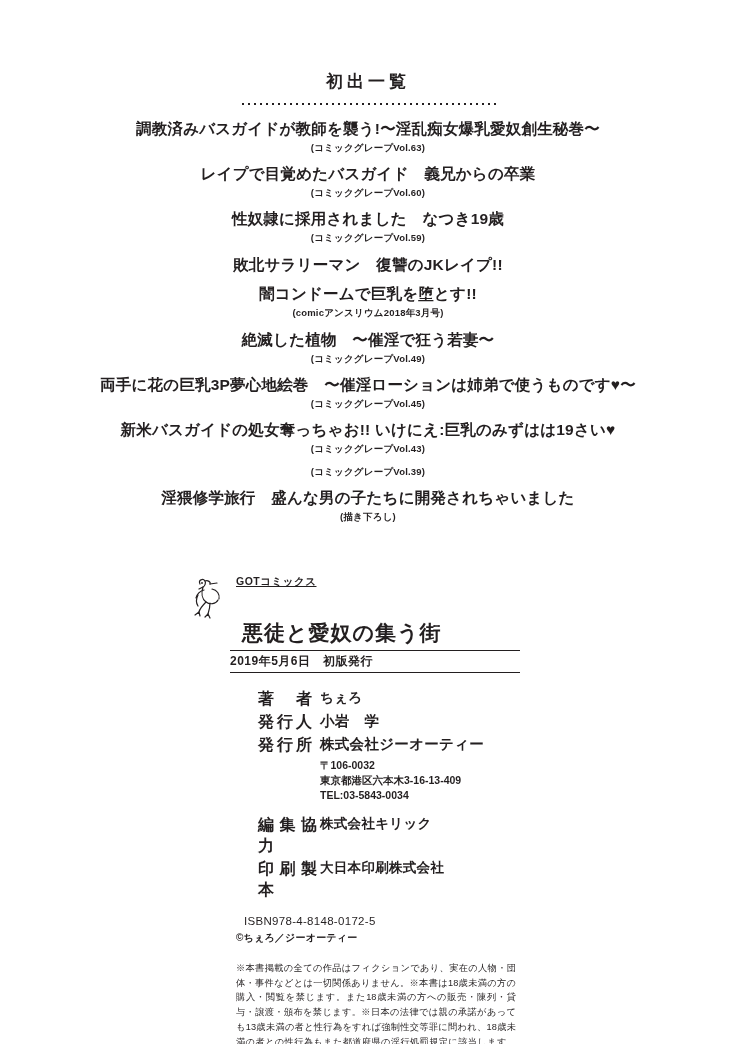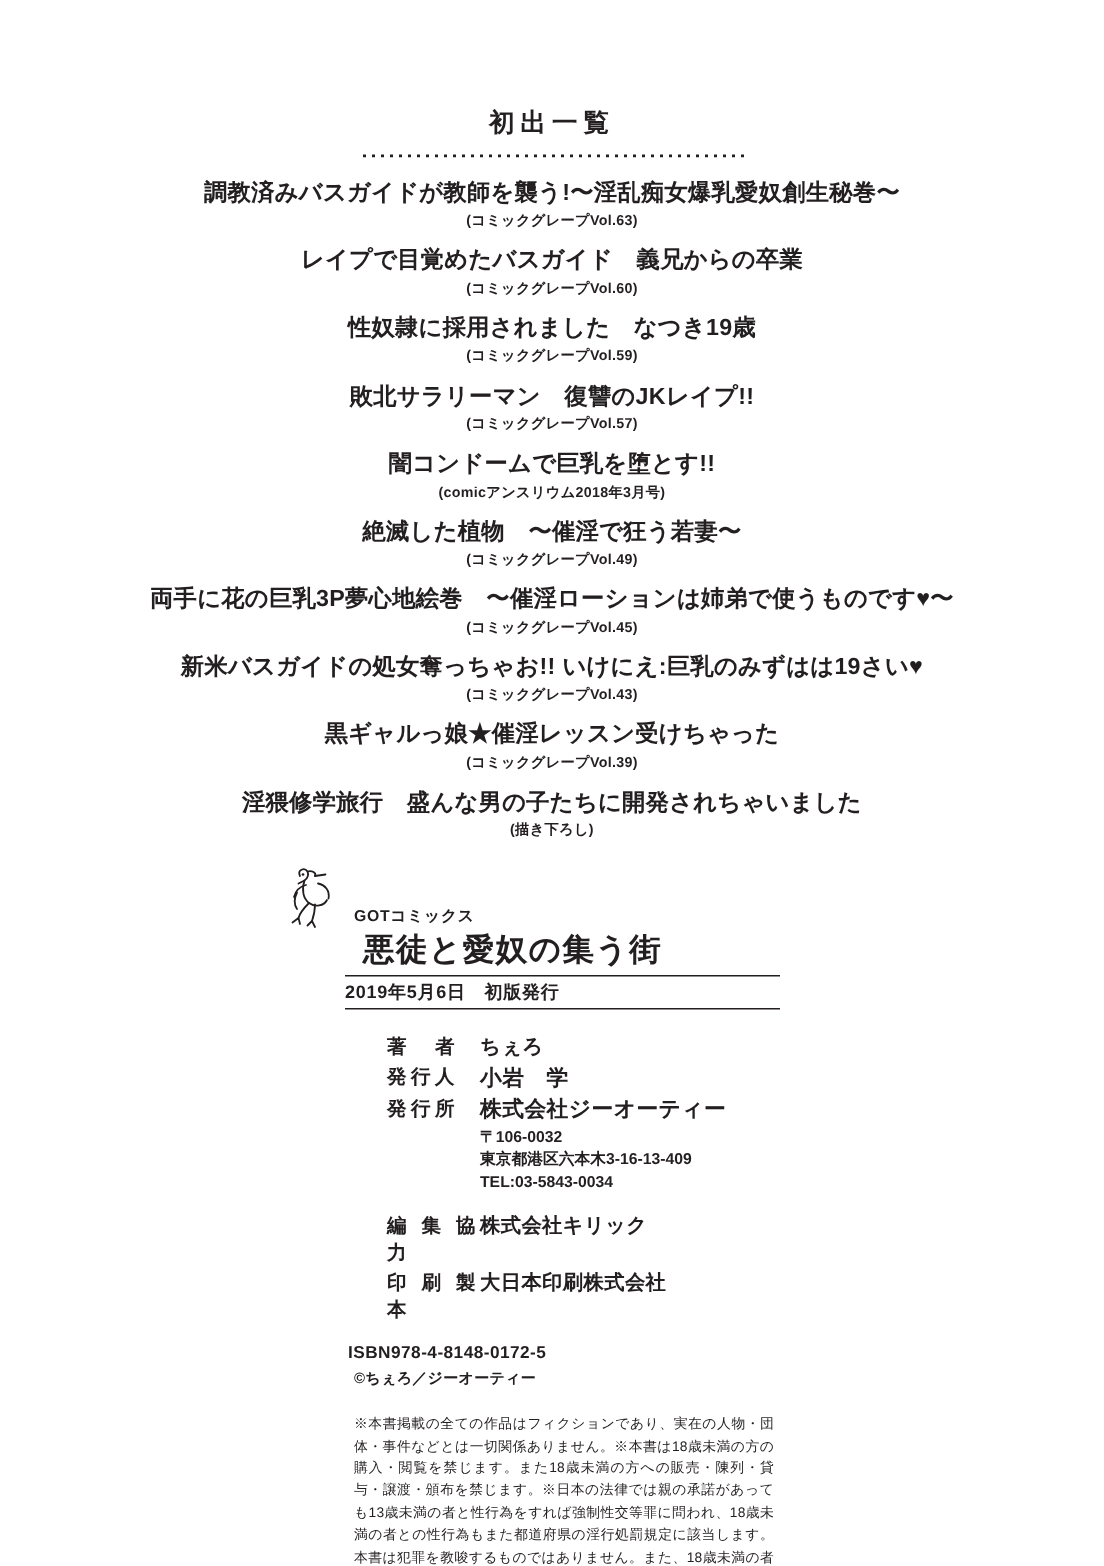--- a/index.html
+++ b/index.html
@@ -64,23 +64,23 @@
 
   
   .colophon {
     position: absolute;
     top: 575px;
     left: 186px;
     width: 380px;
   }
   .logo-row {
     display: flex;
-    align-items: flex-end;
     gap: 6px;
     height: 46px;
+    text-decoration: underline;
   }
   .bird-mark {
     width: 44px;
     height: 46px;
     flex: 0 0 44px;
     position: relative;
   }
   .brand-label {
     font-size: 10.5px;
     font-weight: bold;
@@ -118,21 +118,21 @@
     font-size: 12px;
   }
   .staff-row {
     display: flex;
     align-items: flex-start;
     margin-bottom: 2px;
   }
   .staff-label {
     width: 62px;
     flex: 0 0 62px;
-    font-size: 13px;
+    font-size: 16px;
     font-weight: bold;
     letter-spacing: 3px;
     text-align: justify;
   }
   .staff-value {
     font-size: 13.5px;
     font-weight: bold;
     letter-spacing: 0.3px;
     text-align: right;
   }
@@ -144,23 +144,23 @@
     font-weight: bold;
     line-height: 1.45;
     margin-left: 62px;
     margin-top: 1px;
     margin-bottom: 4px;
   }
   .spacer-sm { height: 7px; }
 
   .isbn {
     margin-top: 14px;
-    margin-left: 46px;
+    margin-left: 58px;
     font-size: 11.5px;
-    font-weight: bold;
+    font-weight: normal;
     letter-spacing: 0.3px;
   }
   .copyright {
     margin-left: 50px;
     font-size: 10px;
     font-weight: bold;
     letter-spacing: 0.2px;
     margin-top: 4px;
   }
 
@@ -190,40 +190,38 @@
     <div class="entry">
       <div class="entry-title">レイプで目覚めたバスガイド　義兄からの卒業</div>
       <div class="entry-source">(コミックグレープVol.60)</div>
     </div>
     <div class="entry">
       <div class="entry-title">性奴隷に採用されました　なつき19歳</div>
       <div class="entry-source">(コミックグレープVol.59)</div>
     </div>
     <div class="entry">
       <div class="entry-title">敗北サラリーマン　復讐のJKレイプ!!</div>
-      <div class="entry-source">(コミックグレープVol.57)</div>
     </div>
     <div class="entry">
       <div class="entry-title">闇コンドームで巨乳を堕とす!!</div>
       <div class="entry-source">(comicアンスリウム2018年3月号)</div>
     </div>
     <div class="entry">
       <div class="entry-title">絶滅した植物　〜催淫で狂う若妻〜</div>
       <div class="entry-source">(コミックグレープVol.49)</div>
     </div>
     <div class="entry">
       <div class="entry-title">両手に花の巨乳3P夢心地絵巻　〜催淫ローションは姉弟で使うものです♥〜</div>
       <div class="entry-source">(コミックグレープVol.45)</div>
     </div>
     <div class="entry">
       <div class="entry-title">新米バスガイドの処女奪っちゃお!! いけにえ:巨乳のみずはは19さい♥</div>
       <div class="entry-source">(コミックグレープVol.43)</div>
     </div>
     <div class="entry">
-      <div class="entry-title">黒ギャルっ娘★催淫レッスン受けちゃった</div>
       <div class="entry-source">(コミックグレープVol.39)</div>
     </div>
     <div class="entry">
       <div class="entry-title">淫猥修学旅行　盛んな男の子たちに開発されちゃいました</div>
       <div class="entry-source">(描き下ろし)</div>
     </div>
   </div>
 
   <div class="colophon">
 

